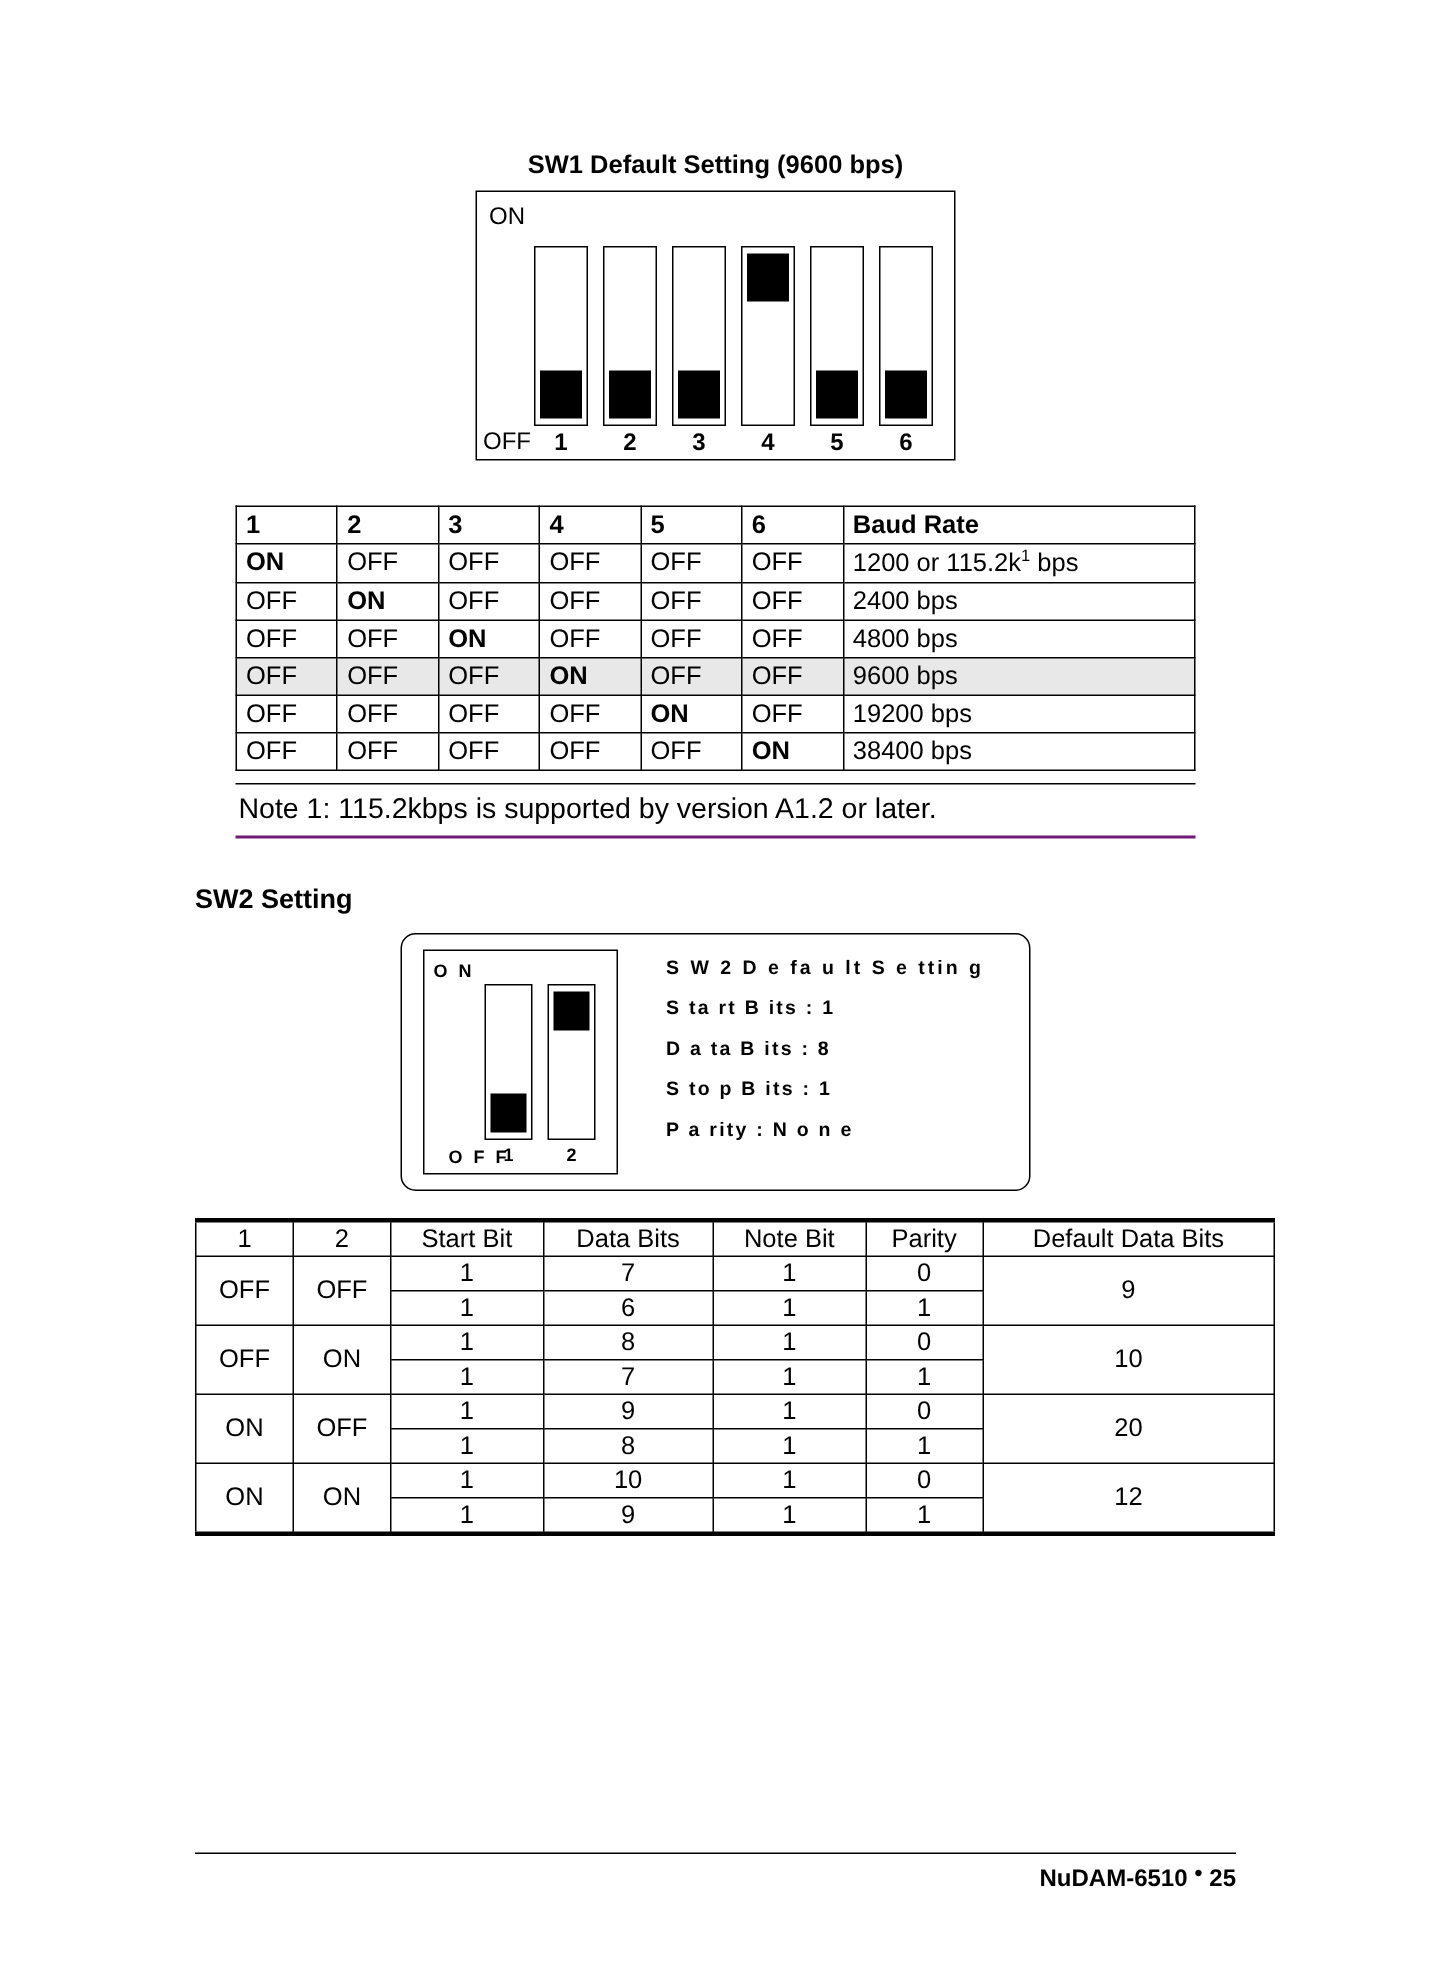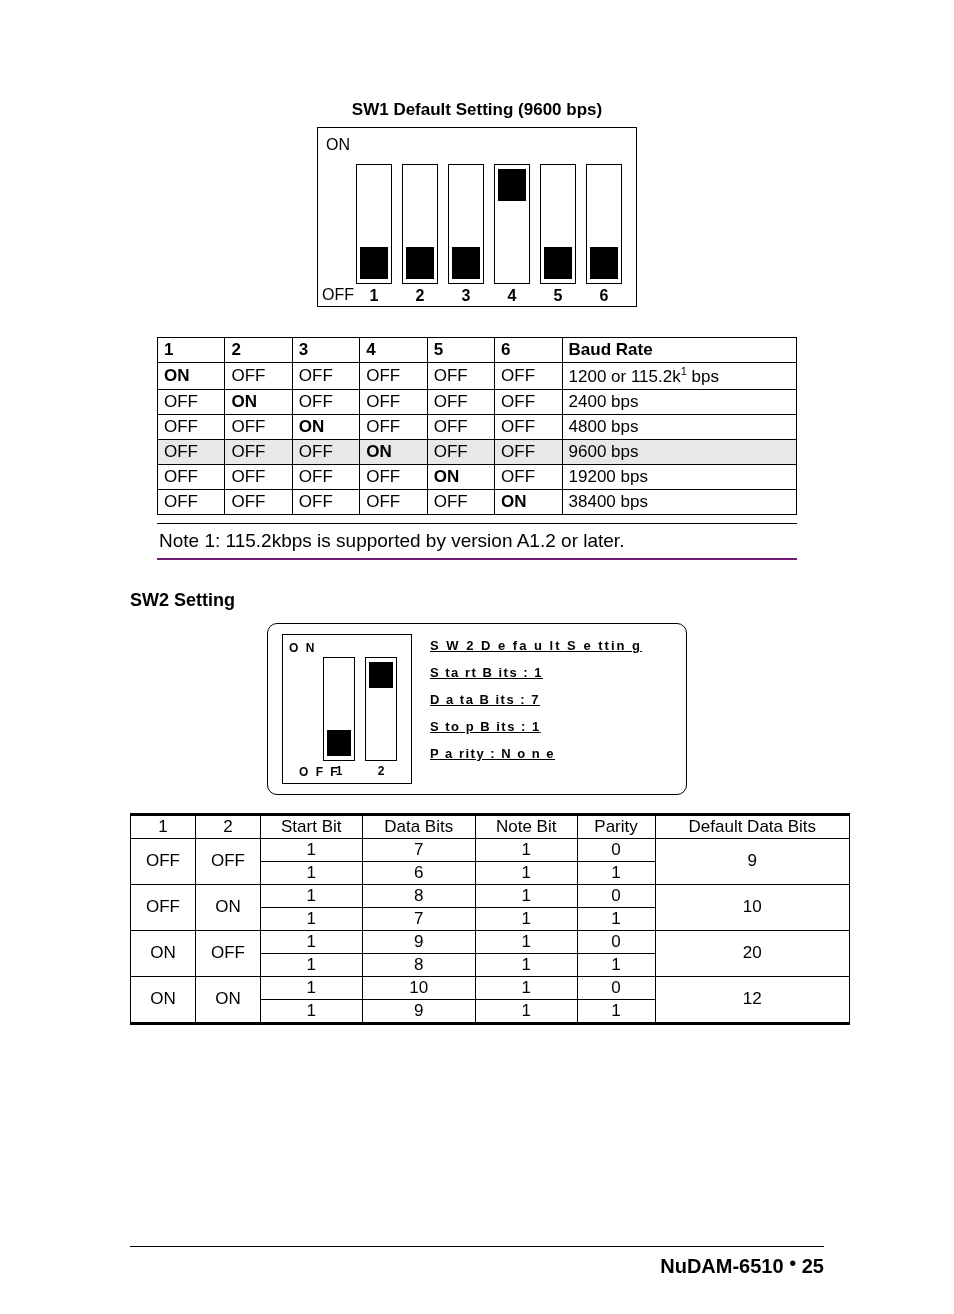--- a/index.html
+++ b/index.html
@@ -95,21 +95,20 @@
       font-size: 19px;
     }
     .sw2-panel {
       border: 1px solid #000;
       border-radius: 10px;
       width: 420px;
       margin: 10px auto 18px auto;
       padding: 10px 14px 10px 14px;
       display: flex;
       gap: 18px;
-      text-decoration: underline;
     }
     .dip-switch-sw2 {
       border: 1.5px solid #000;
       width: 130px; height: 150px;
       position: relative;
       background: #fff;
     }
     .sw2-on-label {
       position: absolute; top: 6px; left: 6px;
       font-size: 12px; font-weight: bold; letter-spacing: 2px;
@@ -142,43 +141,44 @@
       font-size: 12px; font-weight: bold;
     }
     .sw2-info {
       font-size: 13px;
       font-weight: bold;
       letter-spacing: 1.5px;
       display: flex;
       flex-direction: column;
       gap: 12px;
       padding-top: 4px;
+      margin-left: 14px;
     }
     .sw2-info .title { letter-spacing: 2px; }
     table.sw2-table {
       border-collapse: collapse;
       width: 720px;
       margin: 0 auto;
       font-size: 17px;
     }
     table.sw2-table th, table.sw2-table td {
       border: 1px solid #000;
       padding: 1px 6px;
       text-align: center;
       font-weight: normal;
     }
     table.sw2-table thead td { border-top-width: 2px; }
     table.sw2-table { border-top: 3px solid #000; border-bottom: 3px solid #000; }
     .footer {
       position: absolute;
-      left: 130px; right: 130px; bottom: 36px;
+      left: 130px; right: 130px; bottom: 52px;
       border-top: 1px solid #000;
       padding-top: 8px;
       text-align: right;
-      font-size: 20px;
+      font-size: 16px;
     }
     .footer .prod { font-weight: bold; }
     .dot { position: relative; top: -3px; }
   </style>
 </head>
 <body>
 
 <div class="sw1-block">
 
   <div class="sw1-default-label">SW1 Default Setting (9600 bps)</div>
@@ -301,21 +301,21 @@
           </div>
           <div class="slot-sw2">
             <div class="knob2 on"></div>
             <div class="slot-num-sw2">2</div>
           </div>
         </div>
     </div>
     <div class="sw2-info">
       <div class="title">S W 2  D e fa u lt  S e ttin g</div>
       <div>S ta rt  B its  :  1</div>
-      <div>D a ta  B its  :  7</div>
+      <div>D a ta  B its  :  8</div>
       <div>S to p  B its  :  1</div>
       <div>P a rity  :  N o n e</div>
     </div>
   </div>
 
   <table class="sw2-table">
     <thead>
         <tr id="sw2-thead">
           <td>1</td>
           <td>2</td>

